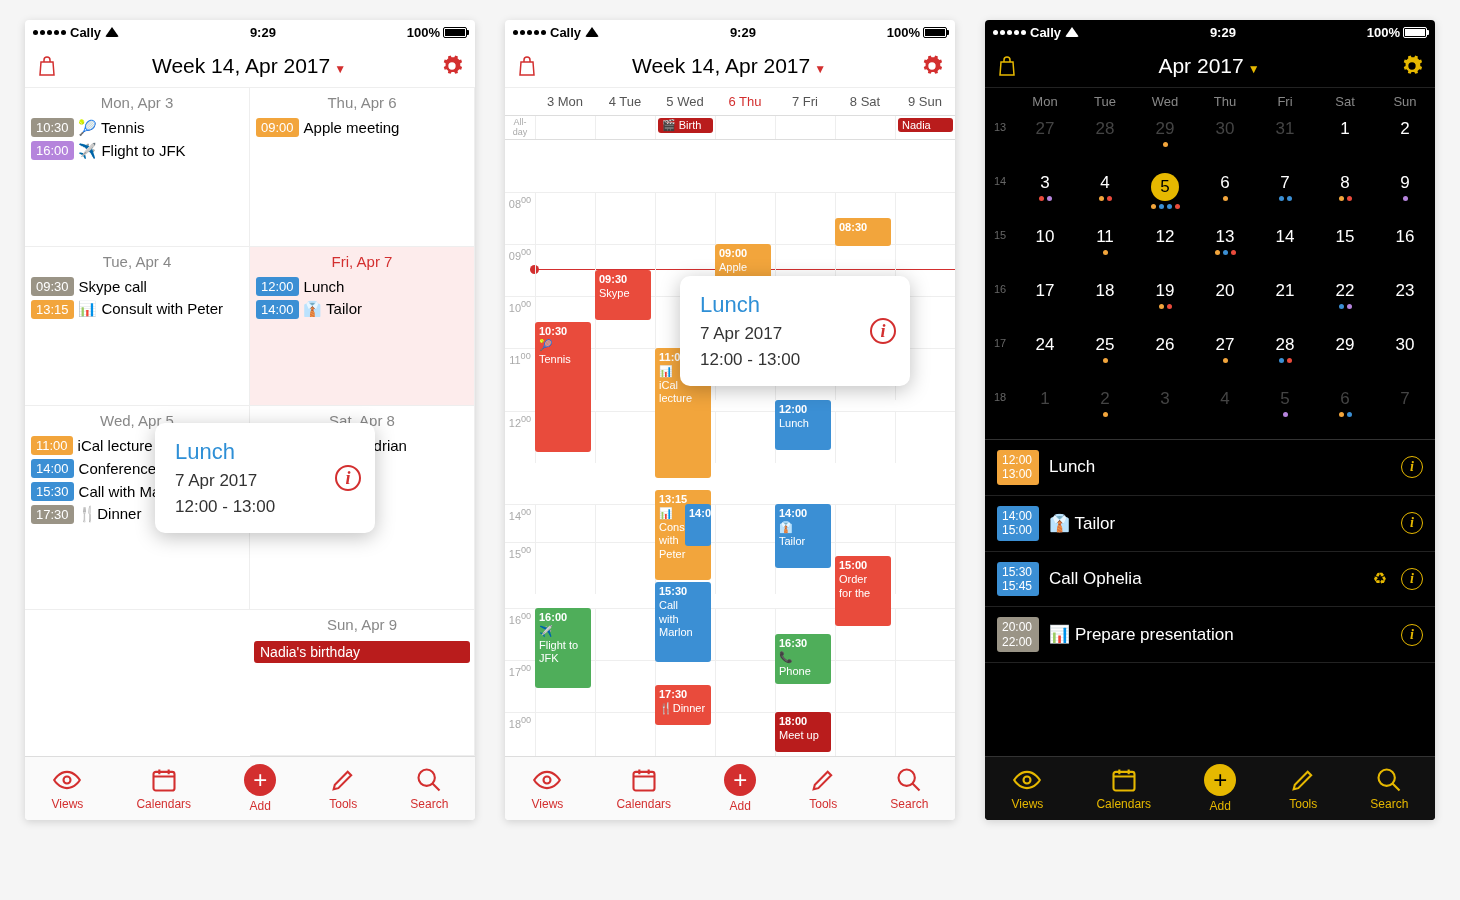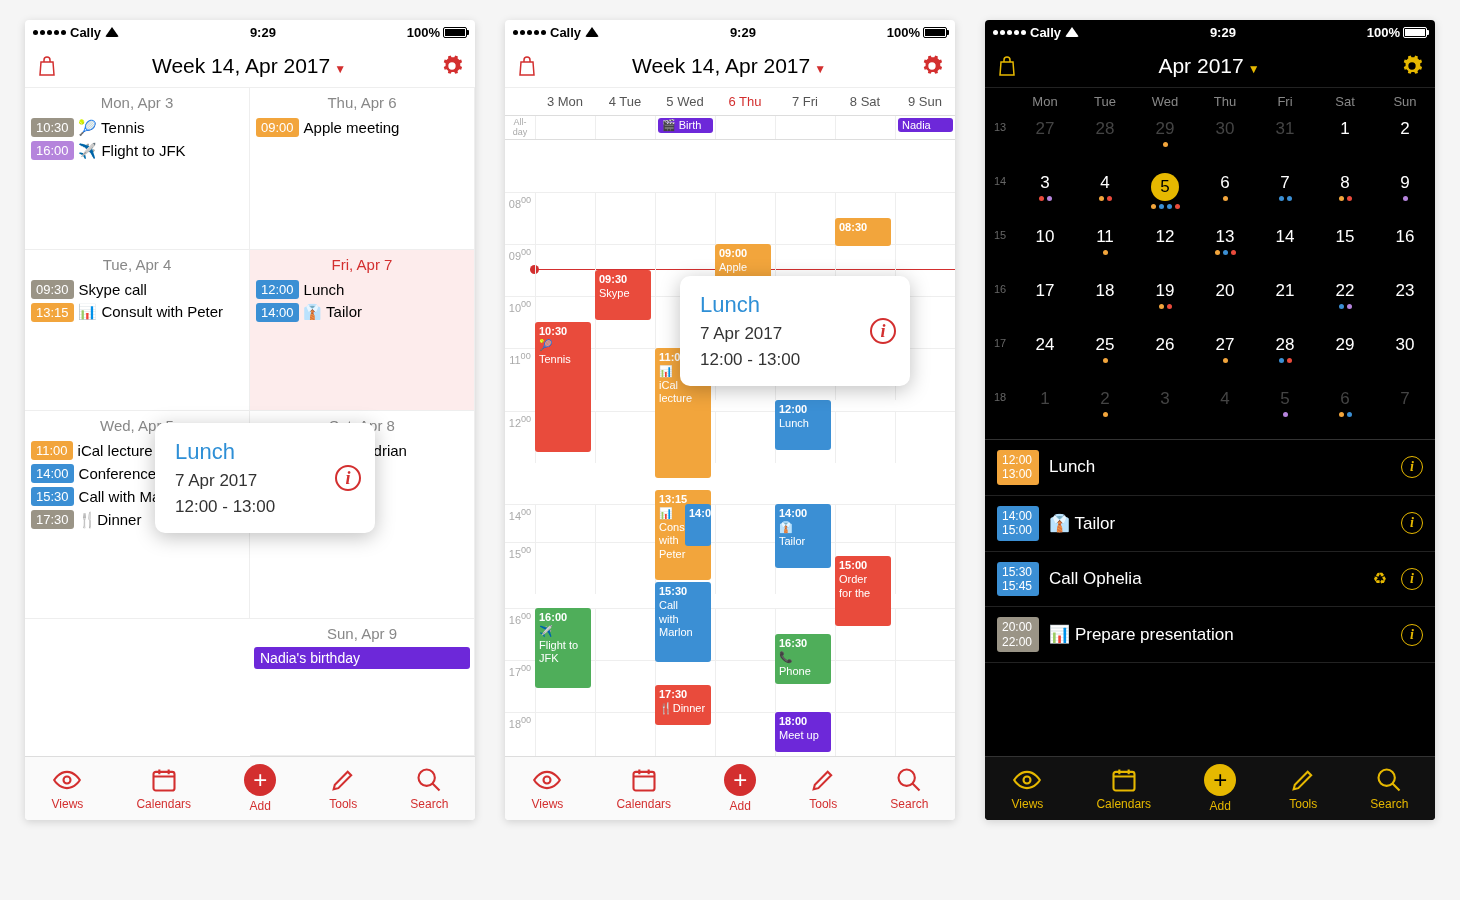--- a/index.html
+++ b/index.html
@@ -81,21 +81,21 @@
 .mcell.today .dn{background:#e6b800;color:#000;width:28px;height:28px;border-radius:50%;display:inline-flex;align-items:center;justify-content:center}
 .mdots{display:flex;justify-content:center;gap:3px;margin-top:3px}
 .md{width:5px;height:5px;border-radius:50%}
 .elist{border-top:1px solid #333}
 .erow{display:flex;align-items:center;padding:10px 12px;border-bottom:1px solid #222;gap:10px}
 .etm{display:flex;flex-direction:column;font-size:12px;color:#fff;padding:3px 5px;border-radius:3px;line-height:1.2;min-width:42px;text-align:left}
 .etx{flex:1;font-size:17px}
 .einfo{width:22px;height:22px;border:1.5px solid #e6b800;border-radius:50%;display:flex;align-items:center;justify-content:center;font-family:serif;font-style:italic;color:#e6b800;font-size:14px;font-weight:bold}
 .recycle{color:#e6b800;font-size:16px;margin-right:4px}
 
-.c-orange{background:#f2a53c}.c-blue{background:#3b8fd4}.c-purple{background:#b584dc}.c-red{background:#e94b3c}.c-green{background:#4fae5a}.c-gray{background:#9a9486}.c-lpurple{background:#6d28d9}
+.c-orange{background:#f2a53c}.c-blue{background:#3b8fd4}.c-purple{background:#b584dc}.c-red{background:#e94b3c}.c-green{background:#4fae5a}.c-gray{background:#9a9486}.c-lpurple{background:#b91c1c}
 </style>
 </head>
 <body>
 
 <div class="phone">
   <div class="status">
     <div class="left">
         <span class="dots">
           <span></span>
           <span></span>
@@ -188,21 +188,21 @@
             <span class="tm c-orange">08:30</span>
             <span>Call with Adrian</span>
           </div>
           <div class="ev">
             <span class="tm c-orange">10:00</span>
             <span>Meeting</span>
           </div>
         </div>
         <div class="acell" style="grid-column: 2;">
           <div class="dayh">Sun, Apr 9</div>
-          <div class="chip c-lpurple" style="margin:0 4px;padding:3px 6px;font-size:14px">Nadia's birthday</div>
+          <div class="chip c-lpurple" style="margin:8px 4px;padding:3px 6px;font-size:14px">Nadia's birthday</div>
         </div>
       </div>
     <div class="pop" style="left:130px;top:335px;width:220px">
       <div class="pt">Lunch</div>
       <div class="pd">7 Apr 2017</div>
       <div class="pd">12:00 - 13:00</div>
       <div class="pi">i</div>
     </div>
   </div>
   <div class="toolbar" id="tb1">

